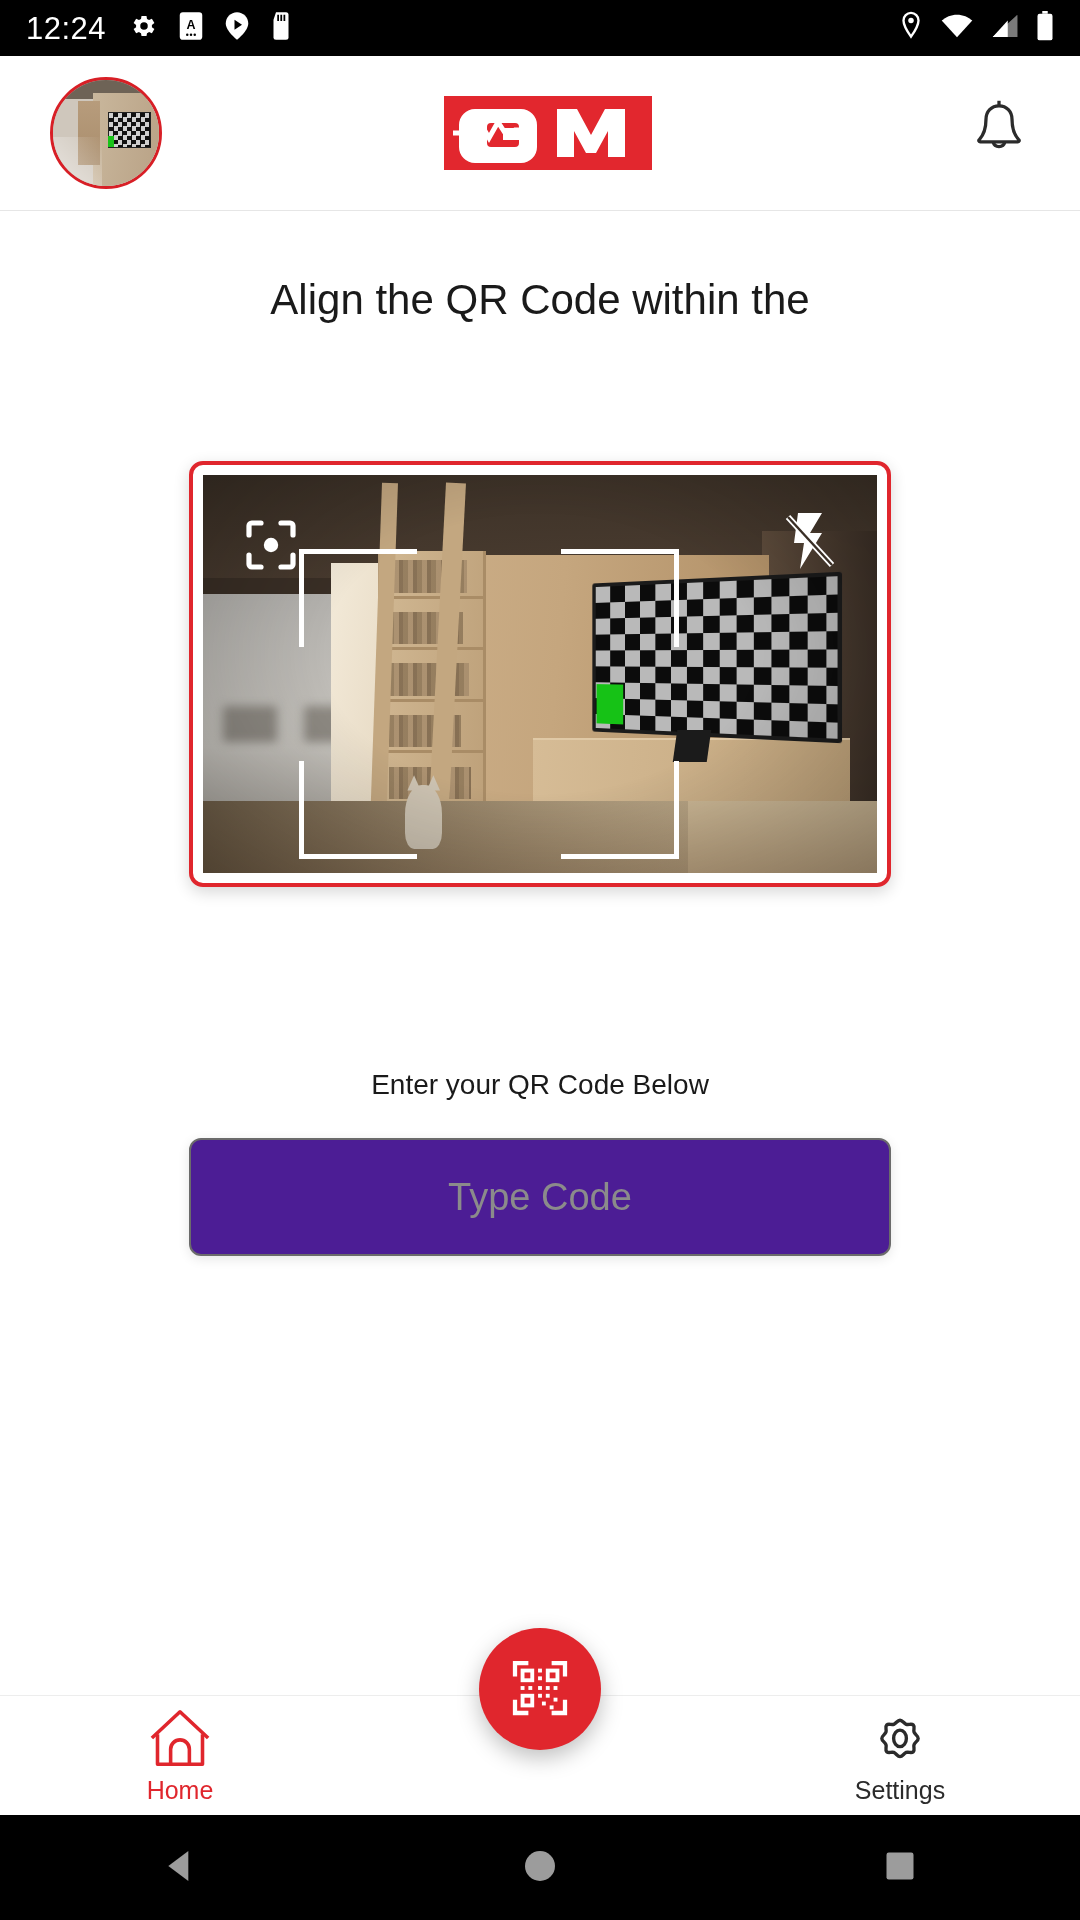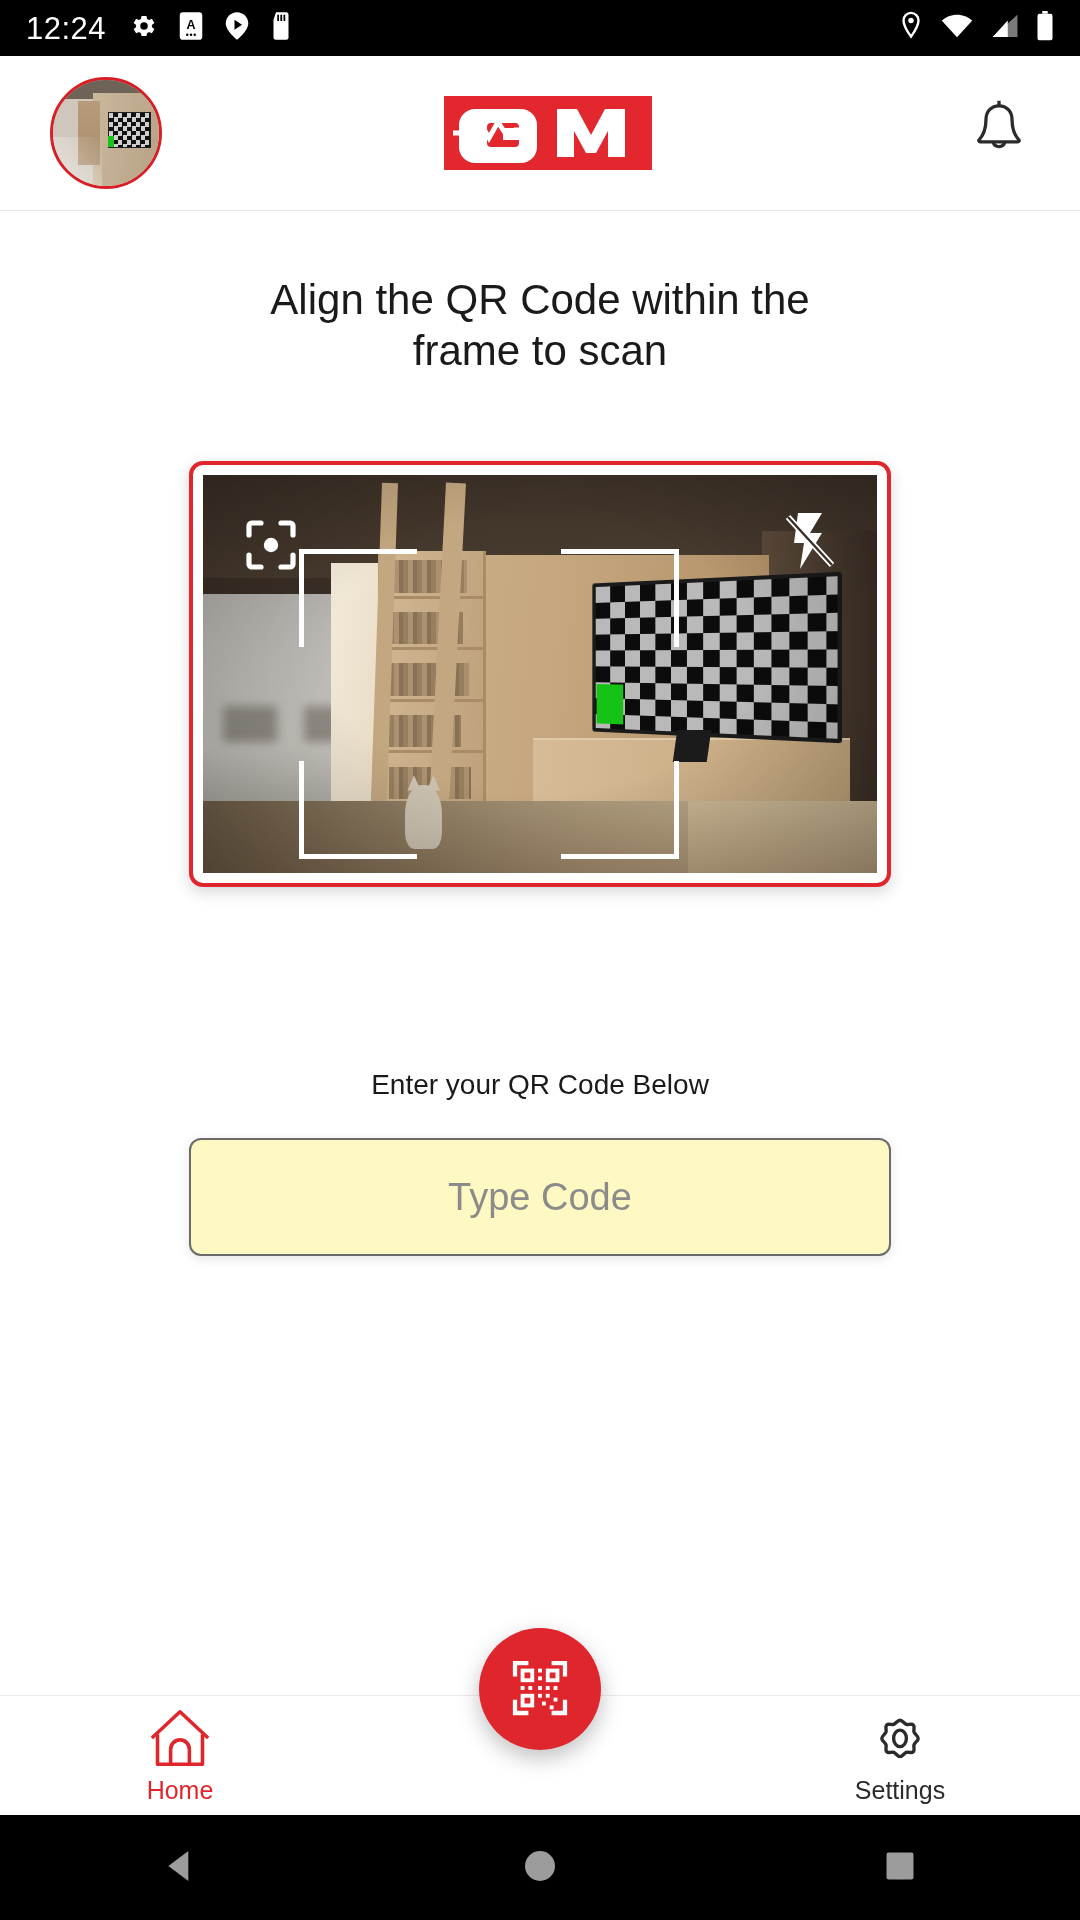--- a/index.html
+++ b/index.html
@@ -212,21 +212,21 @@
   .or-text {
     position:absolute; left:0; top:772px; width:100%; text-align:center;
     font-size:33px; color:#1a1a1a;
   }
   .enter-label {
     position:absolute; left:0; top:858px; width:100%; text-align:center;
     font-size:28px; color:#1a1a1a;
   }
   .code-input {
     position:absolute; left:189px; top:927px; width:702px; height:118px;
-    border:2px solid #6b6b6b; border-radius:12px; background:#fef9c3;
+    border:2px solid #6b6b6b; border-radius:12px; background:#4c1d95;
     text-align:center; font-size:38px; color:#8b8b8b;
     font-family:"Liberation Sans", sans-serif; outline:none;
     box-shadow: 0 3px 12px rgba(0,0,0,0.10);
   }
   .code-input::placeholder { color:#8b8b8b; }
 
   
   .bottomnav {
     position:absolute; left:0; bottom:105px; width:1080px; height:120px;
     background:#fff; border-top:1px solid #ededed;
@@ -353,21 +353,20 @@
           <path d="M13.6 25.3a3.5 3.5 0 0 0 6.8 0"></path>
         </svg>
       </span>
     </div>
   </div>
 
   <div class="content">
 
     <div class="headline">
       <div>Align the QR Code within the</div>
-      <div>frame to scan</div>
     </div>
 
     <div class="scanner-outer">
       <div class="viewfinder">
         <div class="scene">
           <div class="ceiling"></div>
           <div class="rightwall"></div>
           <div class="backwall"></div>
           <div class="window"></div>
           <div class="windowblur1"></div>

